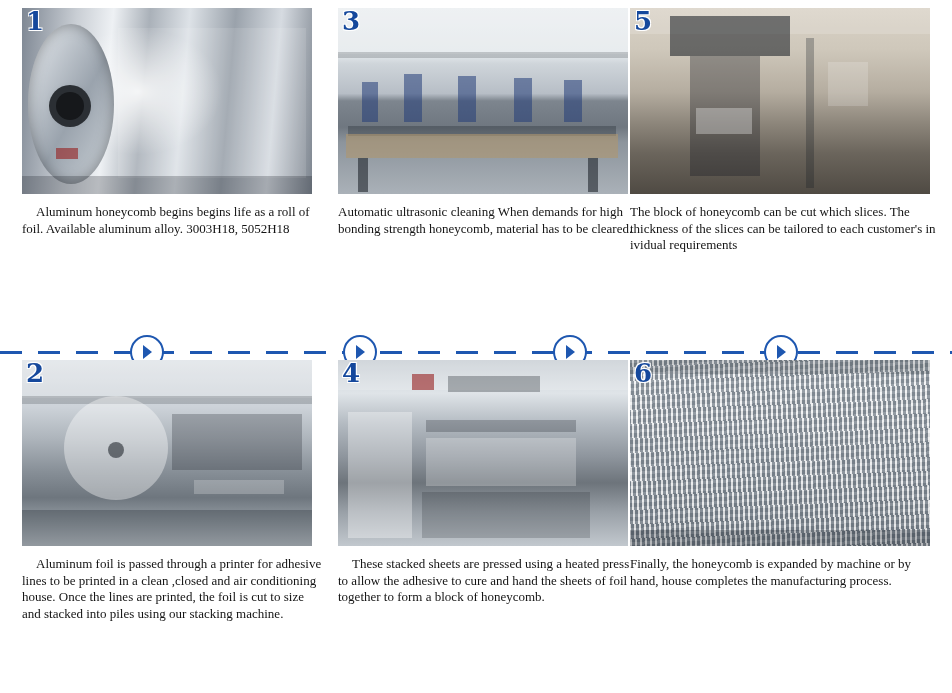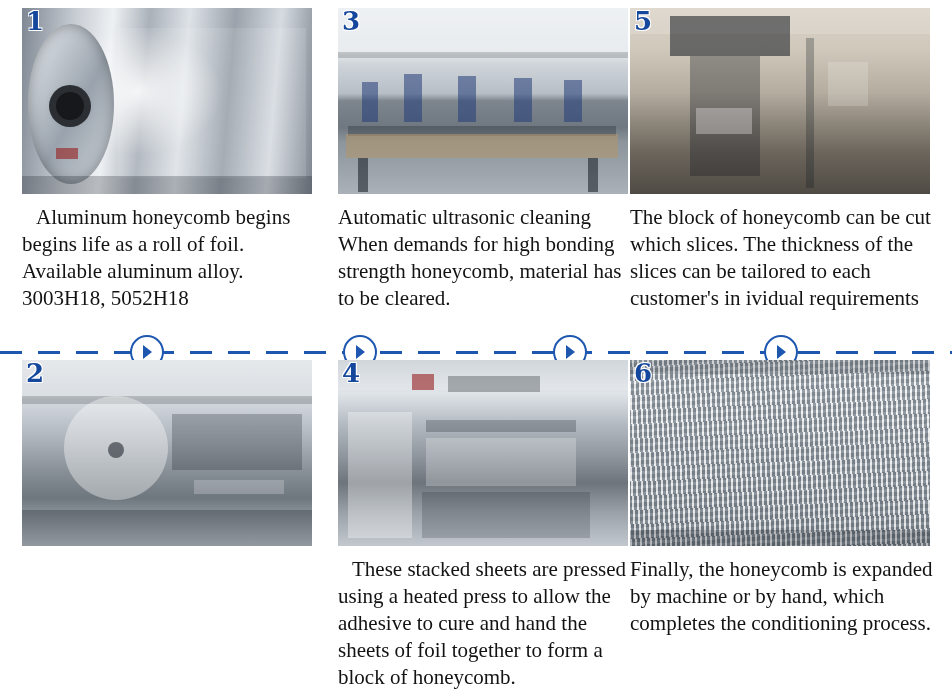--- a/index.html
+++ b/index.html
@@ -138,21 +138,21 @@
 
   .badge-holder {
     position: relative;
     width: 290px;
   }
 
   
   .caption {
     margin-top: 10px;
     width: 300px;
-    font-size: 21px;
+    font-size: 13px;
     line-height: 1.28;
     color: #131313;
     text-indent: 14px;
     font-family: "Liberation Serif", serif;
   }
   .caption.noindent { text-indent: 0; }
   .cell-3 .caption { width: 312px; }
 
   
   .divider {
@@ -274,20 +274,21 @@
           <div class="photo ph-printer"></div>
           <div class="blob light" style="left:0;top:0;width:290px;height:38px;opacity:.45;"></div>
           <div class="blob dark" style="left:0;top:36px;width:290px;height:8px;opacity:.35;"></div>
           <div class="blob light" style="left:42px;top:36px;width:104px;height:104px;border-radius:50%;opacity:.85;"></div>
           <div class="blob dark" style="left:86px;top:82px;width:16px;height:16px;border-radius:50%;"></div>
           <div class="blob dark" style="left:150px;top:54px;width:130px;height:56px;opacity:.45;"></div>
           <div class="blob dark" style="left:0;top:150px;width:290px;height:36px;opacity:.5;"></div>
           <div class="blob light" style="left:172px;top:120px;width:90px;height:14px;opacity:.5;"></div>
         </div>
       </div>
+      <div class="caption">Aluminum foil is passed through a printer for adhesive lines to be printed in a clean ,closed and air conditioning house. Once the lines are printed, the foil is cut to size and stacked into piles using our stacking machine.</div>
     </div>
 
     <div class="cell cell-2">
       <div class="badge-holder">
         <div class="badge">4</div>
         <div class="photo-wrap">
           <div class="photo ph-press"></div>
           <div class="blob light" style="left:0;top:0;width:290px;height:30px;opacity:.4;"></div>
           <div class="blob red" style="left:74px;top:14px;width:22px;height:16px;"></div>
           <div class="blob dark" style="left:110px;top:16px;width:92px;height:16px;opacity:.55;"></div>
@@ -302,17 +303,17 @@
 
     <div class="cell cell-3">
       <div class="badge-holder">
         <div class="badge">6</div>
         <div class="photo-wrap w300">
           <div class="photo ph-honeycomb"></div>
           <div class="blob dark" style="left:0;top:0;width:300px;height:14px;opacity:.3;"></div>
           <div class="blob dark" style="left:0;top:170px;width:300px;height:16px;opacity:.4;"></div>
         </div>
       </div>
-      <div class="caption noindent">Finally, the honeycomb is expanded by machine or by hand, which completes the conditioning process.</div>
+      <div class="caption noindent">Finally, the honeycomb is expanded by machine or by hand, house completes the manufacturing process.</div>
     </div>
   </div>
 
 </div>
 
 </body></html>

